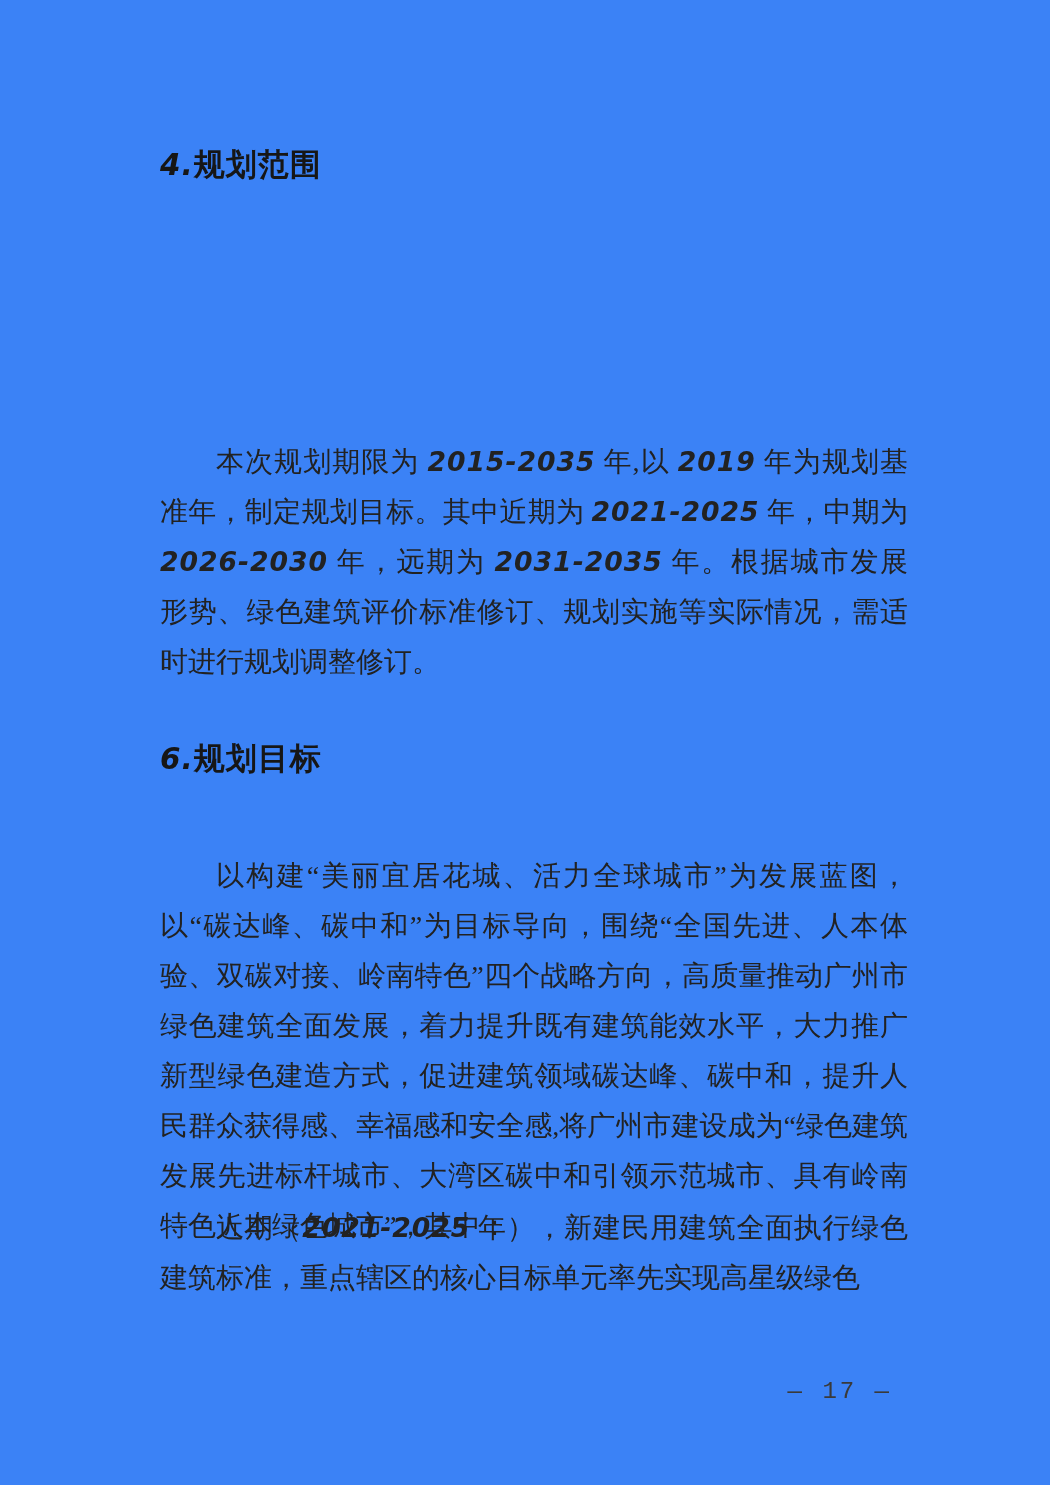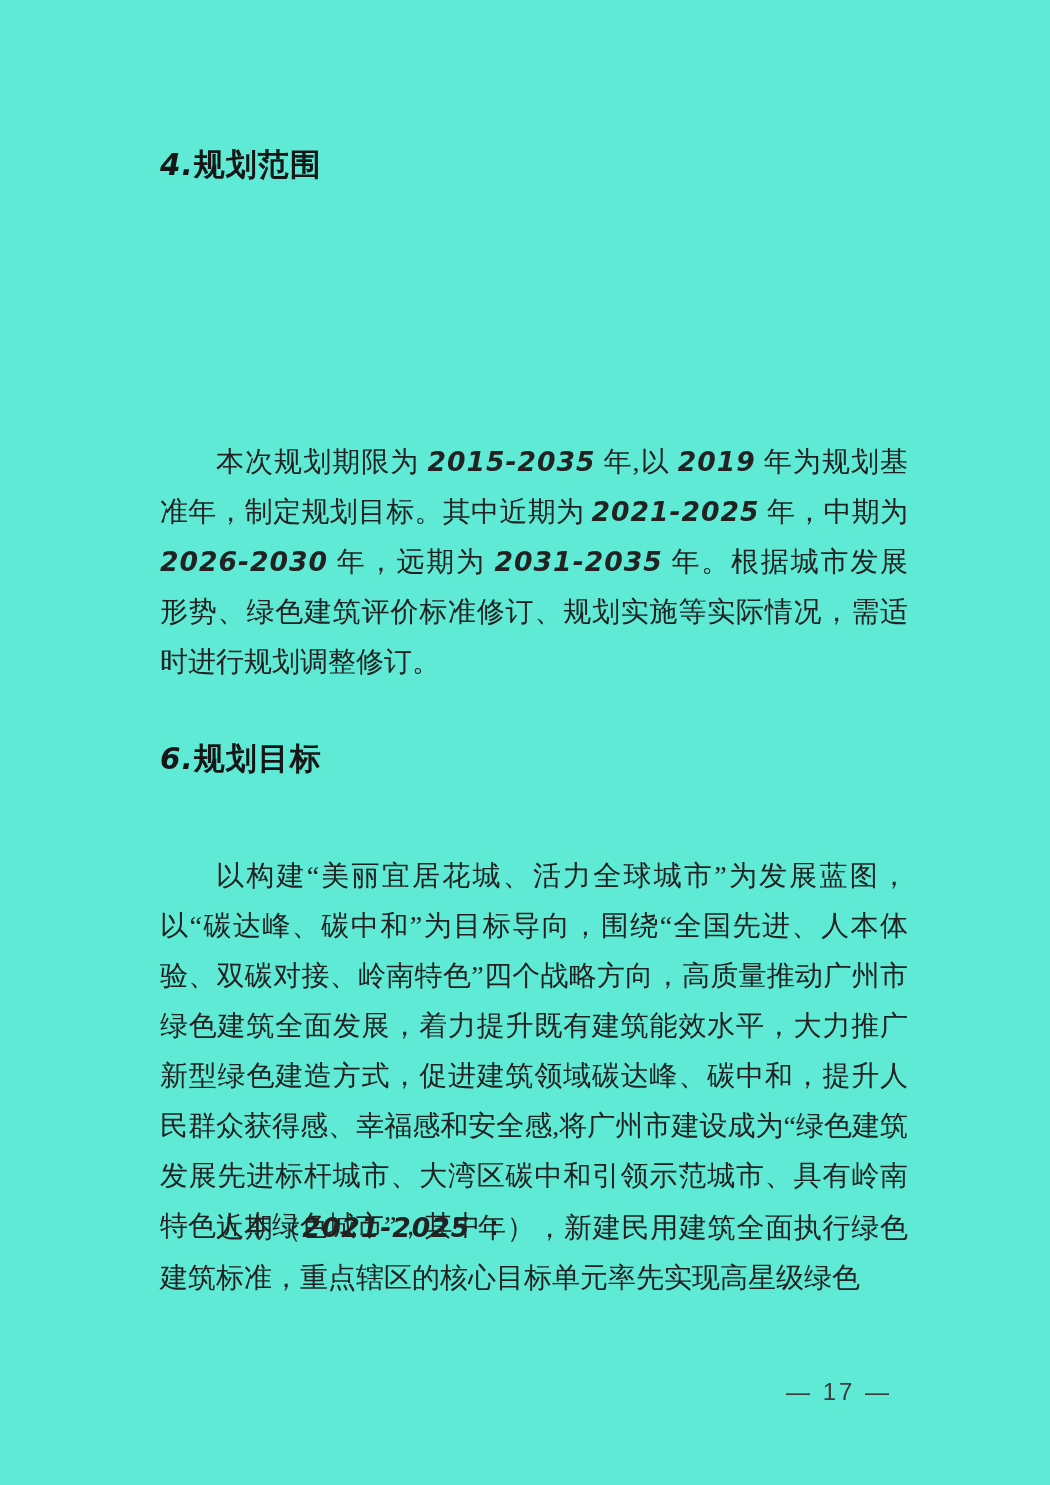--- a/index.html
+++ b/index.html
@@ -4,21 +4,21 @@
 <style>
   html, body {
     margin: 0;
     padding: 0;
     background: #ffffff;
   }
   .page {
     position: relative;
     width: 1050px;
     height: 1485px;
-    background: #5eead4;
+    background: #3b82f6;
     overflow: hidden;
     font-family: "Liberation Serif", serif;
     color: #1f1f1f;
   }
   .block {
     position: absolute;
     left: 160px;
     width: 748px;
   }
   .heading {
@@ -43,21 +43,21 @@
     font-family: "DejaVu Sans", sans-serif;
     font-style: italic;
     font-weight: 600;
     font-size: 0.95em;
     letter-spacing: 1px;
   }
   .footer {
     position: absolute;
     right: 158px;
     top: 1378px;
-    font-family: Liberation Sans, sans-serif;
+    font-family: Liberation Mono, monospace;
     font-size: 24px;
     color: #3a3a3a;
     letter-spacing: 3px;
     white-space: nowrap;
   }
 </style>
 </head>
 <body>
 
 <div class="page">

